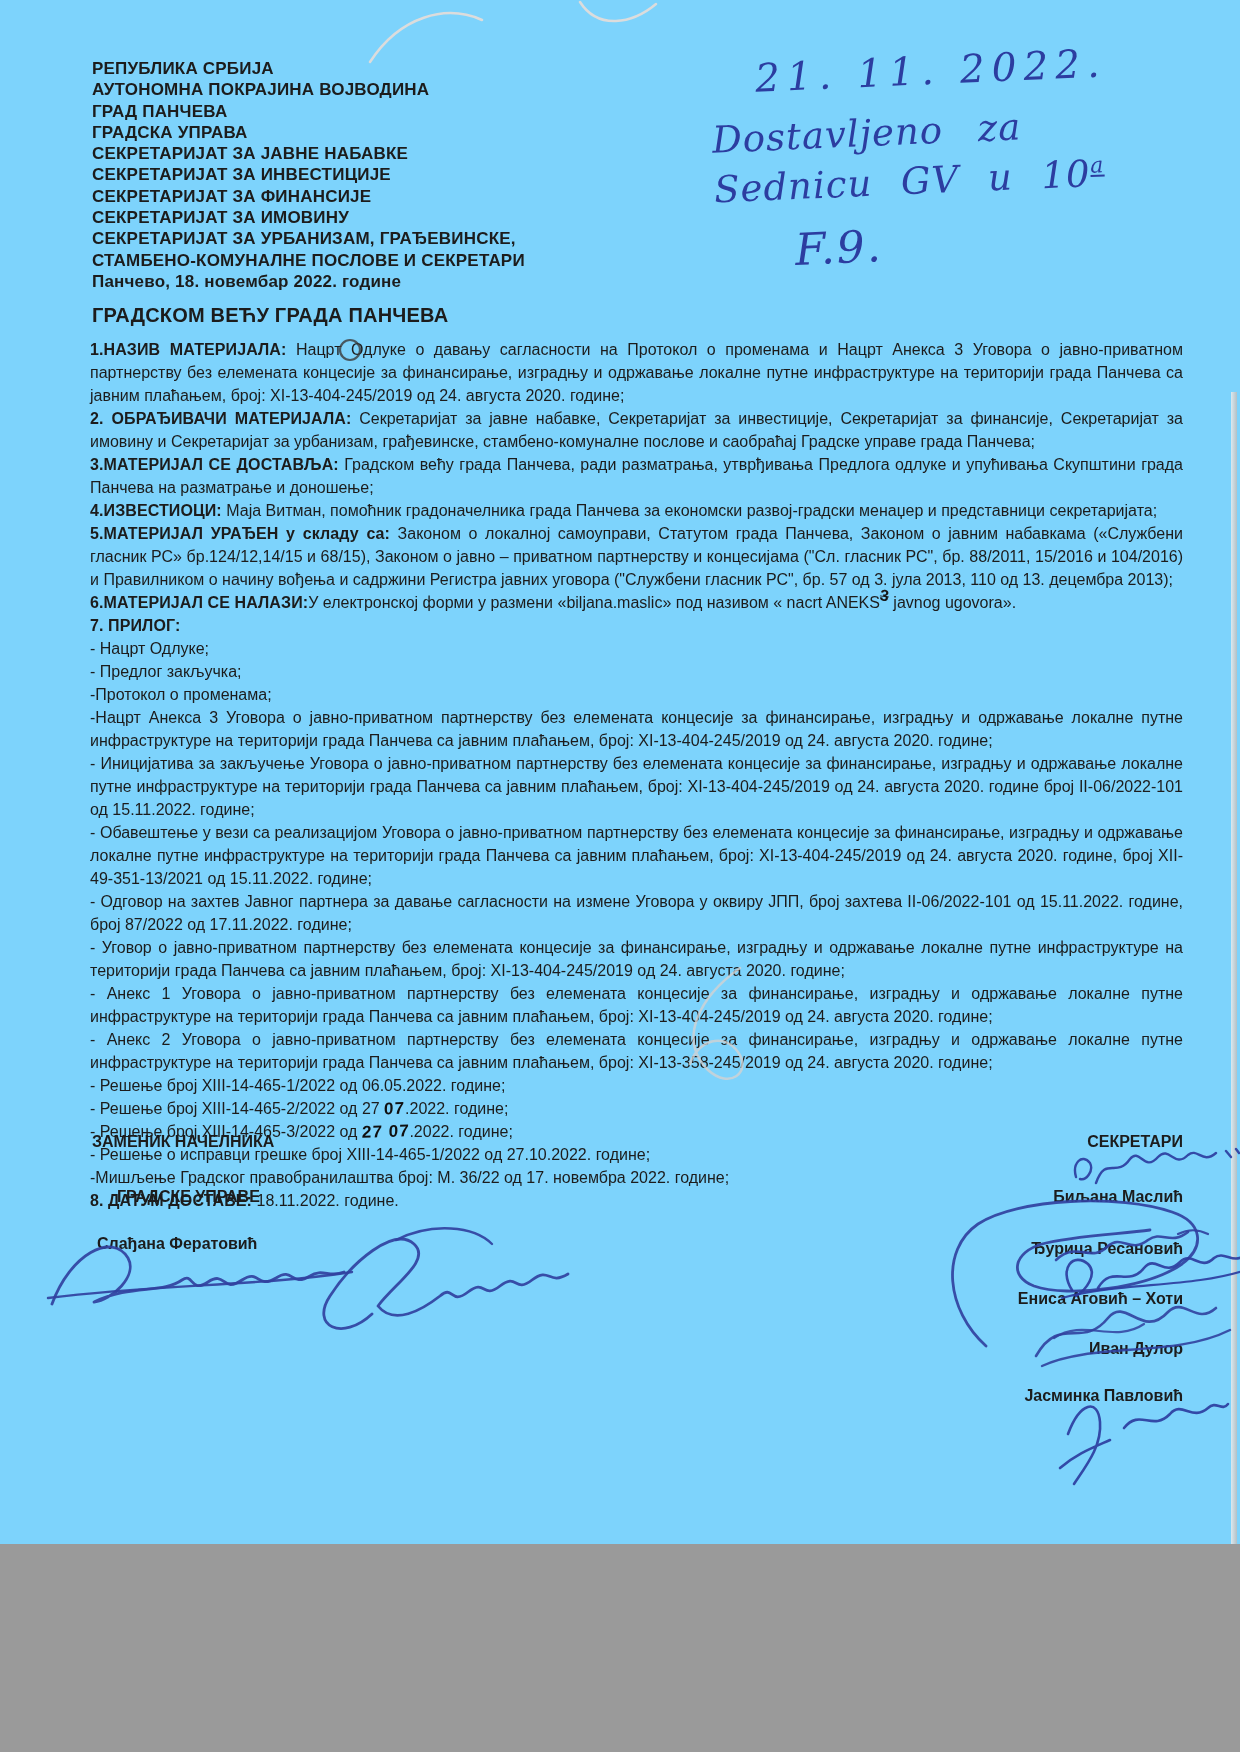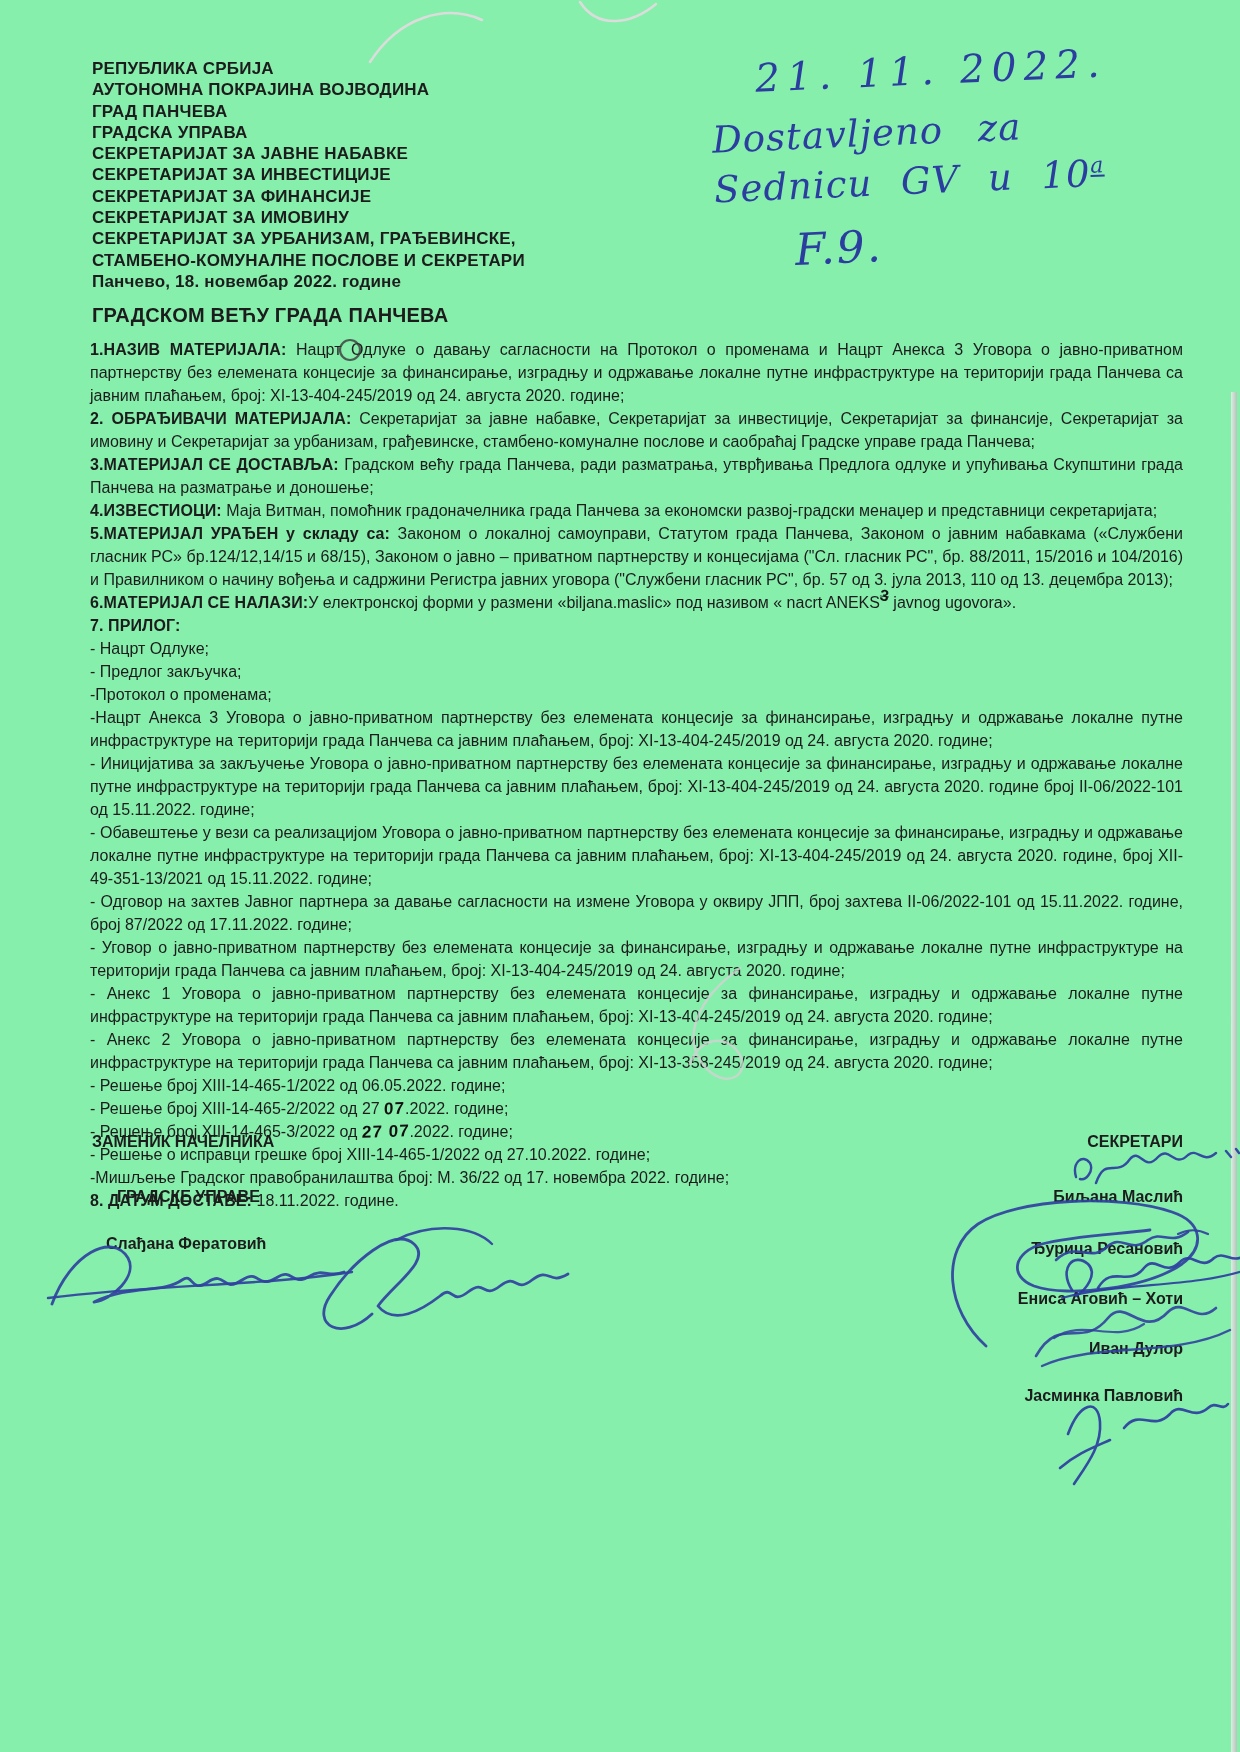--- a/index.html
+++ b/index.html
@@ -1,20 +1,20 @@
 <!DOCTYPE html>
 <html><head>
 <meta charset="utf-8">
 <style>
   html,body { margin:0; padding:0; background:#9a9a9a; }
   .page {
     position:relative;
-    width:1240px; height:1752px;
+    width:1240px; height:1544px;
     margin:0 auto;
-    background:#86efac;
+    background:#7dd3fc;
     font-family:"Liberation Sans", sans-serif;
     color:#1c1c1c;
     overflow:hidden;
   }
   
   .scan-edge {
     position:absolute; top:392px; right:3px; bottom:0; width:6px;
     background:linear-gradient(to right,#ececec,#bdbdbd);
     opacity:.85;
   }
@@ -129,21 +129,21 @@
   <svg class="ink" style="left:336px; top:336px;" width="28" height="28" viewBox="0 0 28 28">
     <circle cx="14" cy="14" r="10" stroke="#3a3a3a" stroke-width="2.2" opacity=".8"></circle>
   </svg>
 
   <svg class="ink" style="left:580px; top:960px;" width="180" height="150" viewBox="0 0 180 150">
     <path d="M160,8 C118,38 98,80 128,110 C150,130 172,112 158,92 C144,72 118,80 110,104" stroke="#d2d2d2" stroke-width="2.5" opacity=".8"></path>
   </svg>
 
   <div class="siglabel" style="left:92px; top:1133px;">ЗАМЕНИК НАЧЕЛНИКА</div>
   <div class="siglabel" style="left:117px; top:1188px;">ГРАДСКЕ УПРАВЕ</div>
-  <div class="siglabel" style="left:106px; top:1235px;">Слађана Фератовић</div>
+  <div class="siglabel" style="left:97px; top:1235px;">Слађана Фератовић</div>
 
   <div class="siglabel sig-right" style="top:1133px;">СЕКРЕТАРИ</div>
   <div class="siglabel sig-right" style="top:1188px;">Биљана Маслић</div>
   <div class="siglabel sig-right" style="top:1240px;">Ђурица Ресановић</div>
   <div class="siglabel sig-right" style="top:1290px;">Ениса  Аговић – Хоти</div>
   <div class="siglabel sig-right" style="top:1340px;">Иван Дулор</div>
   <div class="siglabel sig-right" style="top:1387px;">Јасминка Павловић</div>
 
   <svg class="ink" style="left:40px; top:1212px;" width="545" height="145" viewBox="0 0 545 145">
     <path d="M12,92 C30,42 72,20 88,46 C98,64 72,88 54,90 C92,72 122,82 142,68 C154,60 150,82 168,70 C186,58 182,82 202,68 C220,56 216,78 236,66 C254,54 250,76 270,64 C282,56 290,66 304,60" stroke="#31419f" stroke-width="2.8" opacity=".92"></path>

